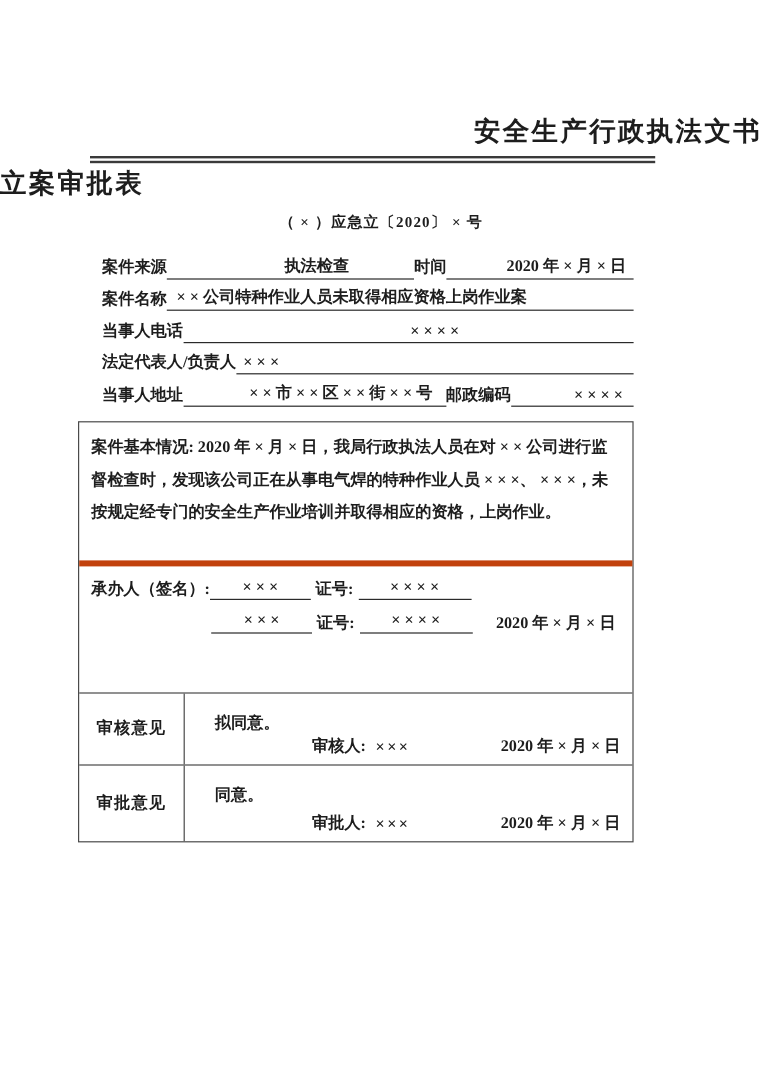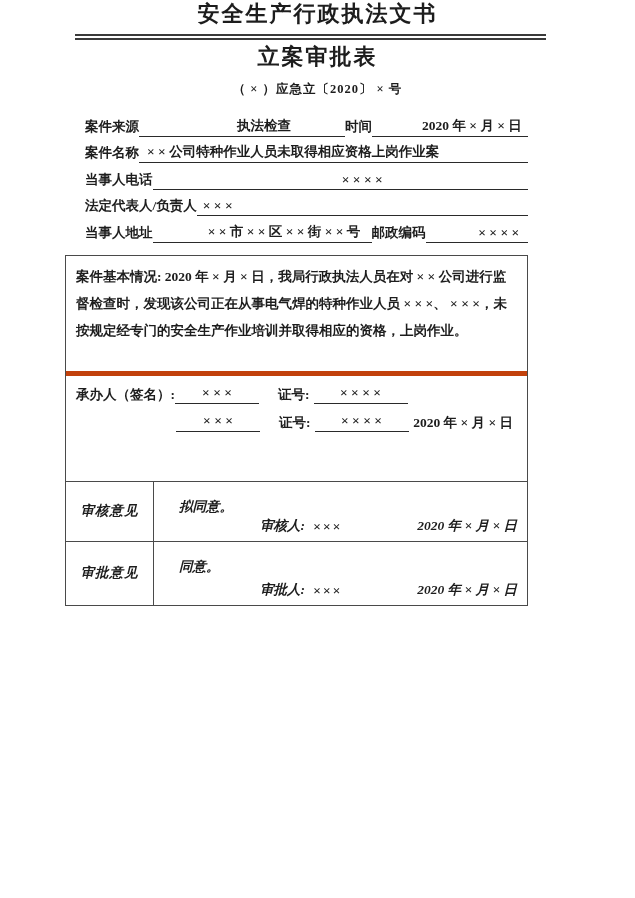--- a/index.html
+++ b/index.html
@@ -8,34 +8,34 @@
     position:relative;
     width:635px; height:898px;
     background:#ffffff;
     color:#1d1d1d;
     font-family:"Liberation Serif","DejaVu Serif",serif;
     font-weight:600;
     overflow:hidden;
   }
   
   .title1 {
-    text-align:center;
+    padding-top:96px;
+    text-align:right;
     font-size:22px; line-height:28px;
     font-weight:700;
     letter-spacing:2px;
   }
   .double-rule {
     margin:6px 0 0 75px;
     width:471px; height:6px;
     border-top:2px solid #3a3a3a;
     border-bottom:2px solid #3a3a3a;
   }
   .title2 {
     margin-top:3px;
-    text-align:center;
     font-size:22px; line-height:28px;
     font-weight:700;
     letter-spacing:2px;
   }
   .doc-number {
     margin-top:10px;
     text-align:center;
     font-size:12.5px; line-height:16px;
     letter-spacing:1px;
   }
@@ -83,23 +83,23 @@
   .sign-line { display:flex; align-items:flex-end; line-height:19px; white-space:nowrap; }
   .sign-line.first  { margin-top:2px; }
   .sign-line.second { margin-top:7px; padding-left:100px; }
   .u-val {
     border-bottom:1.2px solid #2a2a2a;
     text-align:center;
     padding-bottom:1px;
   }
   .w-name { width:84px; }
   .w-cert { width:94px; }
-  .cert-label { margin-left:19px; margin-right:4px; }
+  .cert-label { margin-left:4px; margin-right:4px; }
   .sign-date { margin-left:auto; padding-right:4px; }
-  .t-split { display:flex; height:60px; border-bottom:1px solid #4a4a4a;font-style:italic; }
+  .t-split { display:flex; height:60px; border-bottom:1px solid #4a4a4a; }
   .t-split.last { height:63px; border-bottom:none; }
   .t-head {
     width:88px;
     border-right:1px solid #4a4a4a;
     display:flex; align-items:center; justify-content:center;
     letter-spacing:1px;
   }
   .t-body { flex:1; position:relative; }
   .t-body .opinion  { position:absolute; top:16px; left:25px; }
   .t-body .sign-row {

